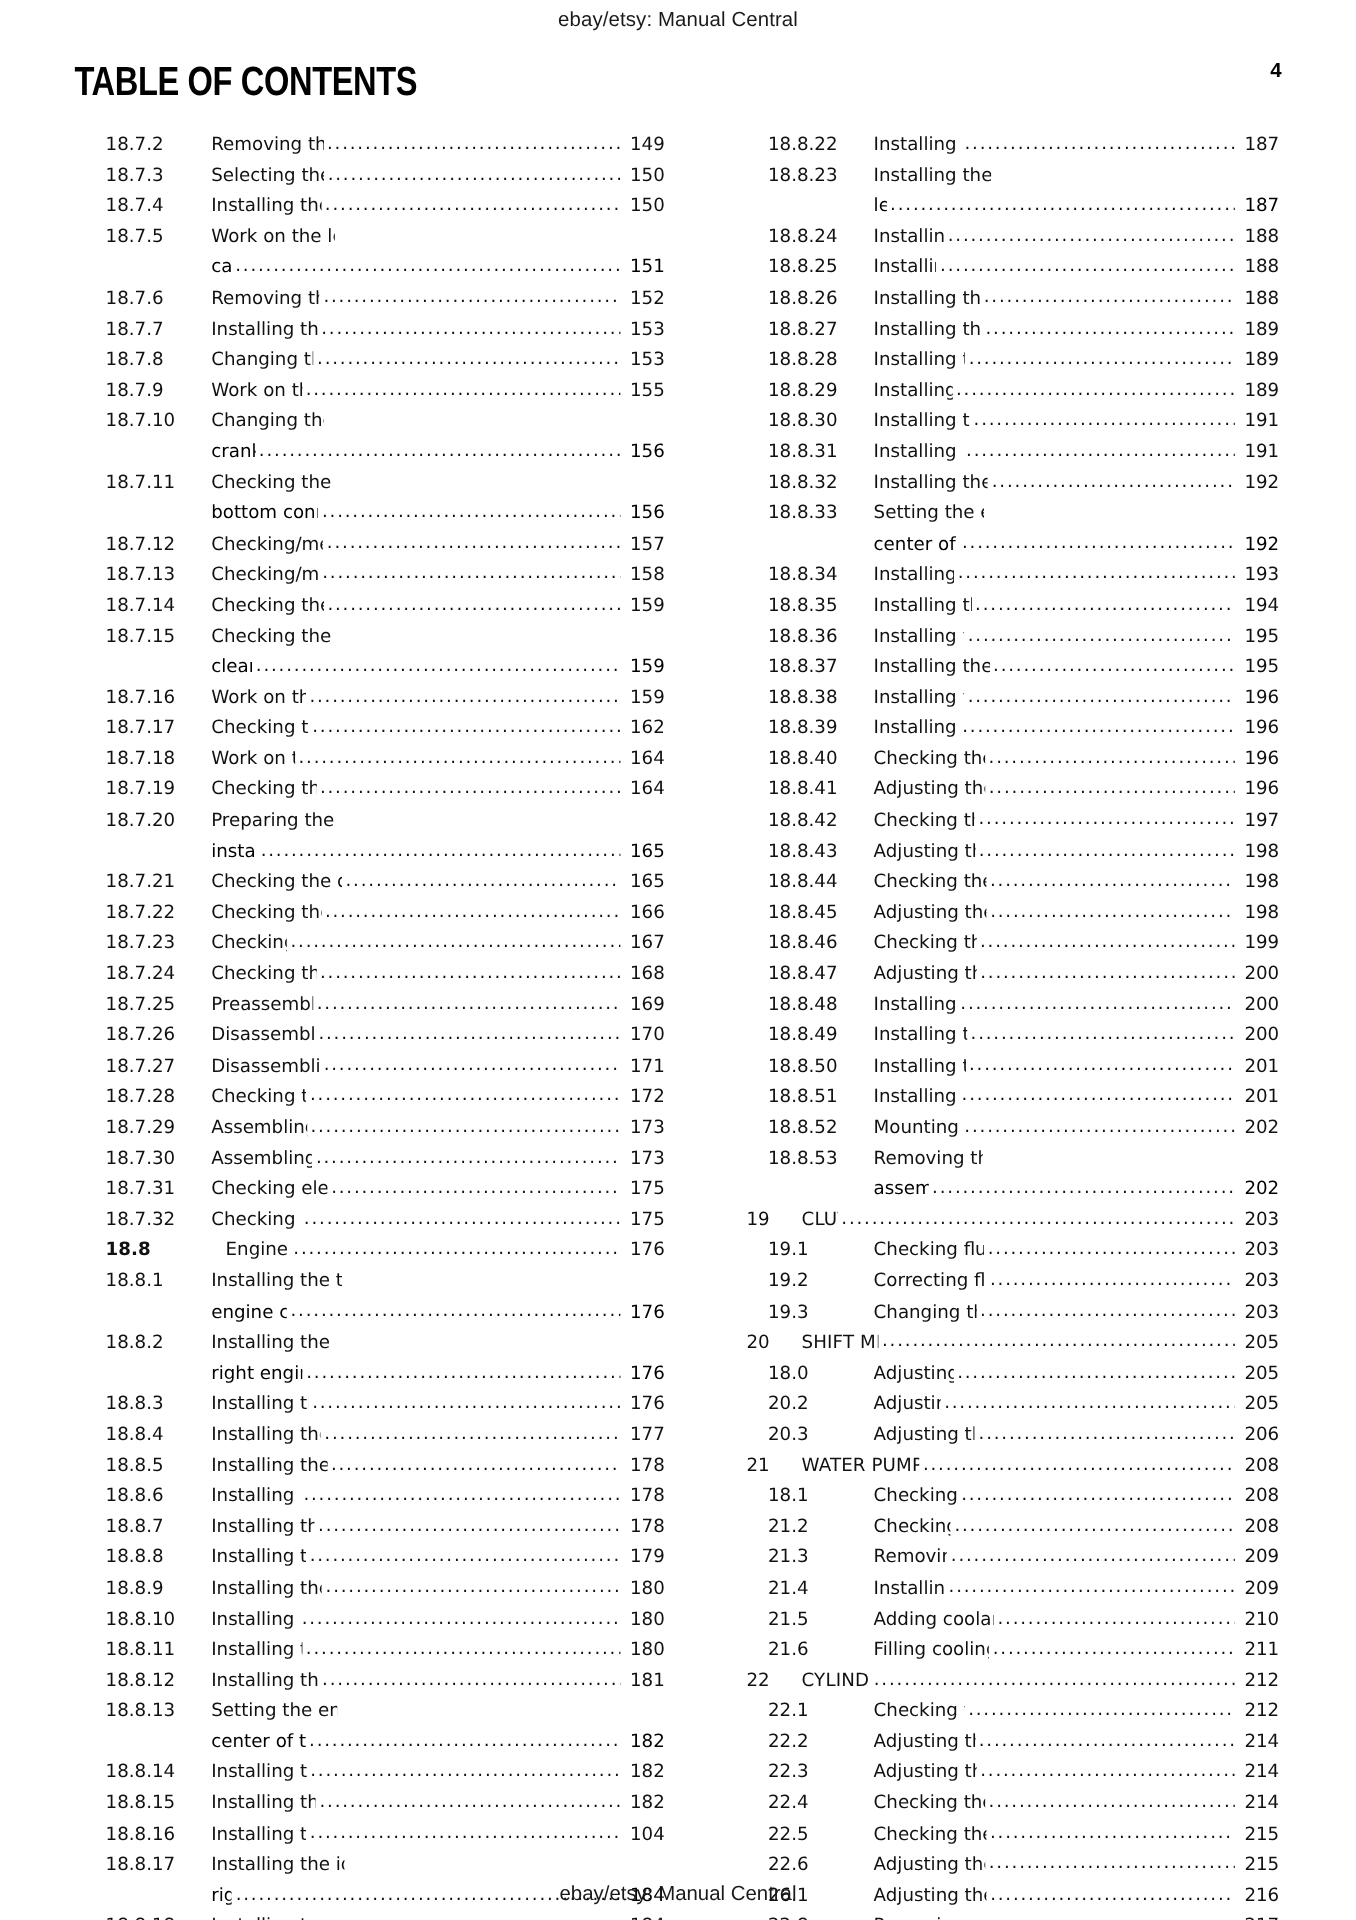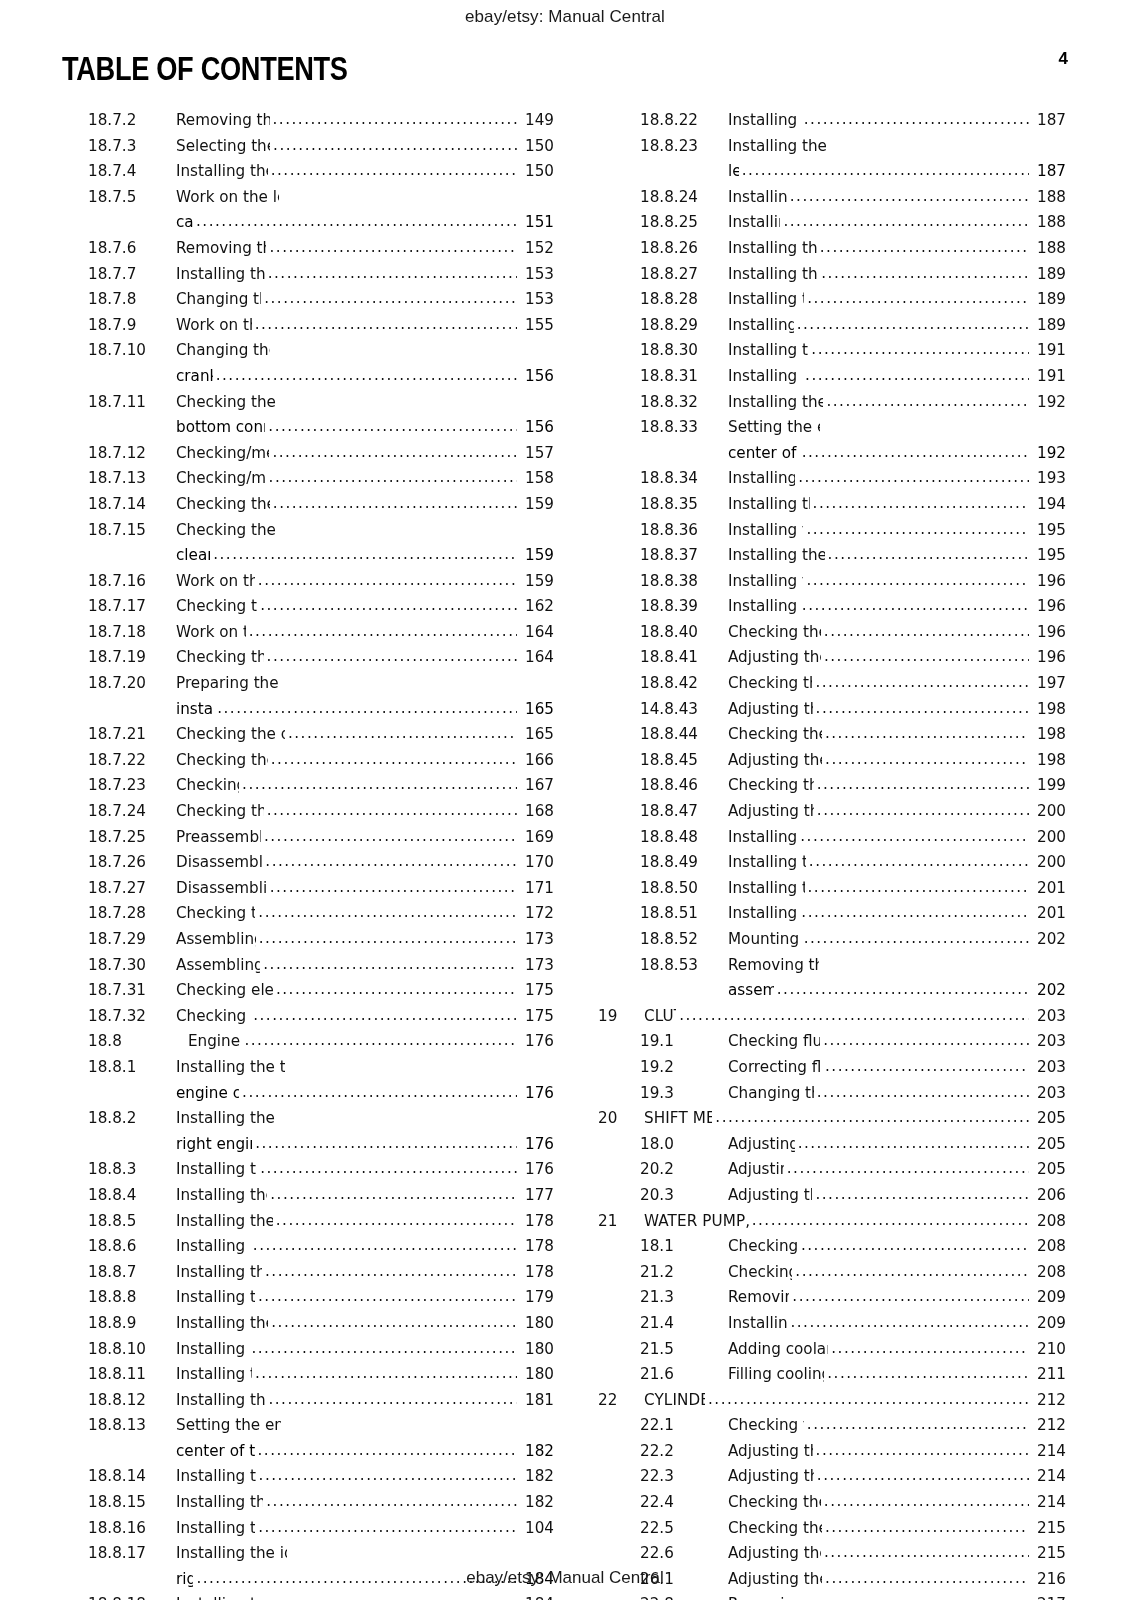--- a/index.html
+++ b/index.html
@@ -69,22 +69,22 @@
     text-align: left;
   }
   
   .col.left .num      { width: 88px; }
   .col.left .lvl2 .num{ width: 88px; }
   
   .col.right .num     { width: 46px; }
   .col.right .lvl3 .num { width: 88px; }
 
   .col.right .lvl3, .col.right .lvl2 { padding-left: 42px; justify-content: center; }
-  .col.right .lvl1 { padding-left: 0px; }
-  .col.left .lvl2 .num { padding-left: 0; }
+  .col.right .lvl1 { padding-left: 0px; margin-left: 24px; }
+  .col.left .lvl2 .num { padding-left: 0; font-weight: bold; }
   .col.left .lvl2 .label-wrap { padding-left: 12px; }
 
   .label-wrap {
     flex: 1 1 auto;
     display: flex;
     align-items: baseline;
     min-width: 0;
     overflow: hidden;
   }
   .label {
@@ -788,21 +788,21 @@
       </div>
       <div class="entry lvl3">
         <span class="num">18.8.42</span>
         <span class="label-wrap">
           <span class="label">Checking the rear valve clearance</span>
           <span class="leader"></span>
         </span>
         <span class="pg">197</span>
       </div>
       <div class="entry lvl3">
-        <span class="num">14.8.43</span>
+        <span class="num">18.8.43</span>
         <span class="label-wrap">
           <span class="label">Adjusting the rear valve clearance</span>
           <span class="leader"></span>
         </span>
         <span class="pg">198</span>
       </div>
       <div class="entry lvl3">
         <span class="num">18.8.44</span>
         <span class="label-wrap">
           <span class="label">Checking the front cylinder control time</span>

